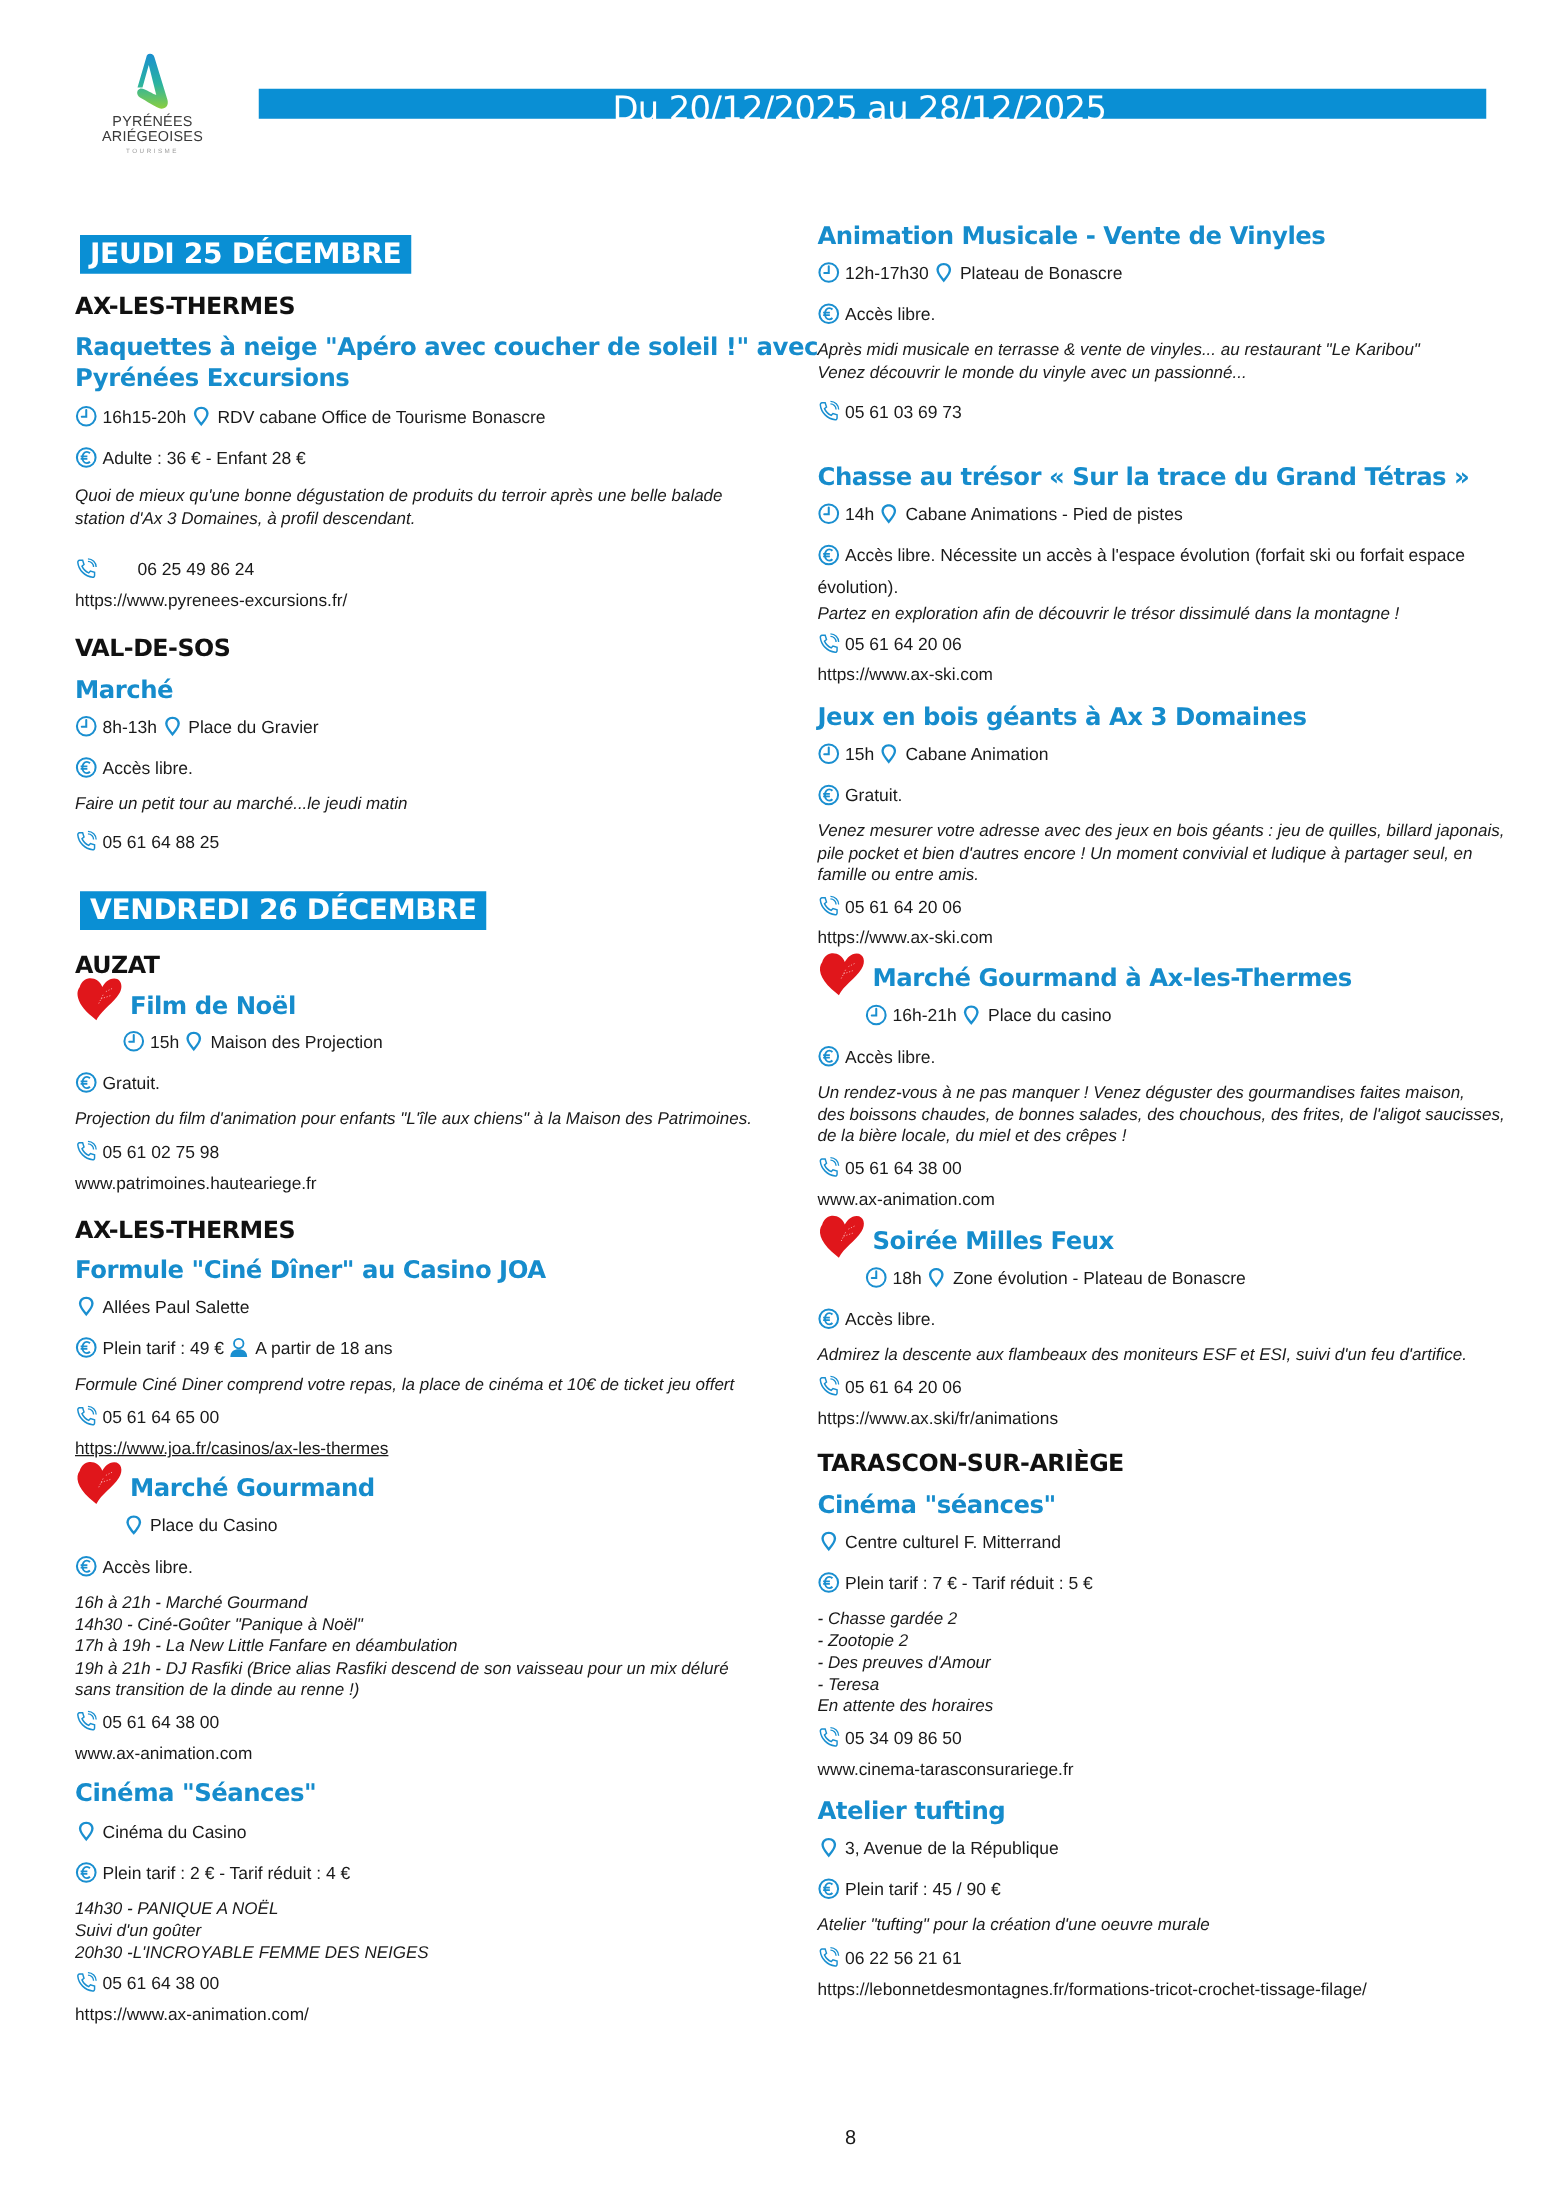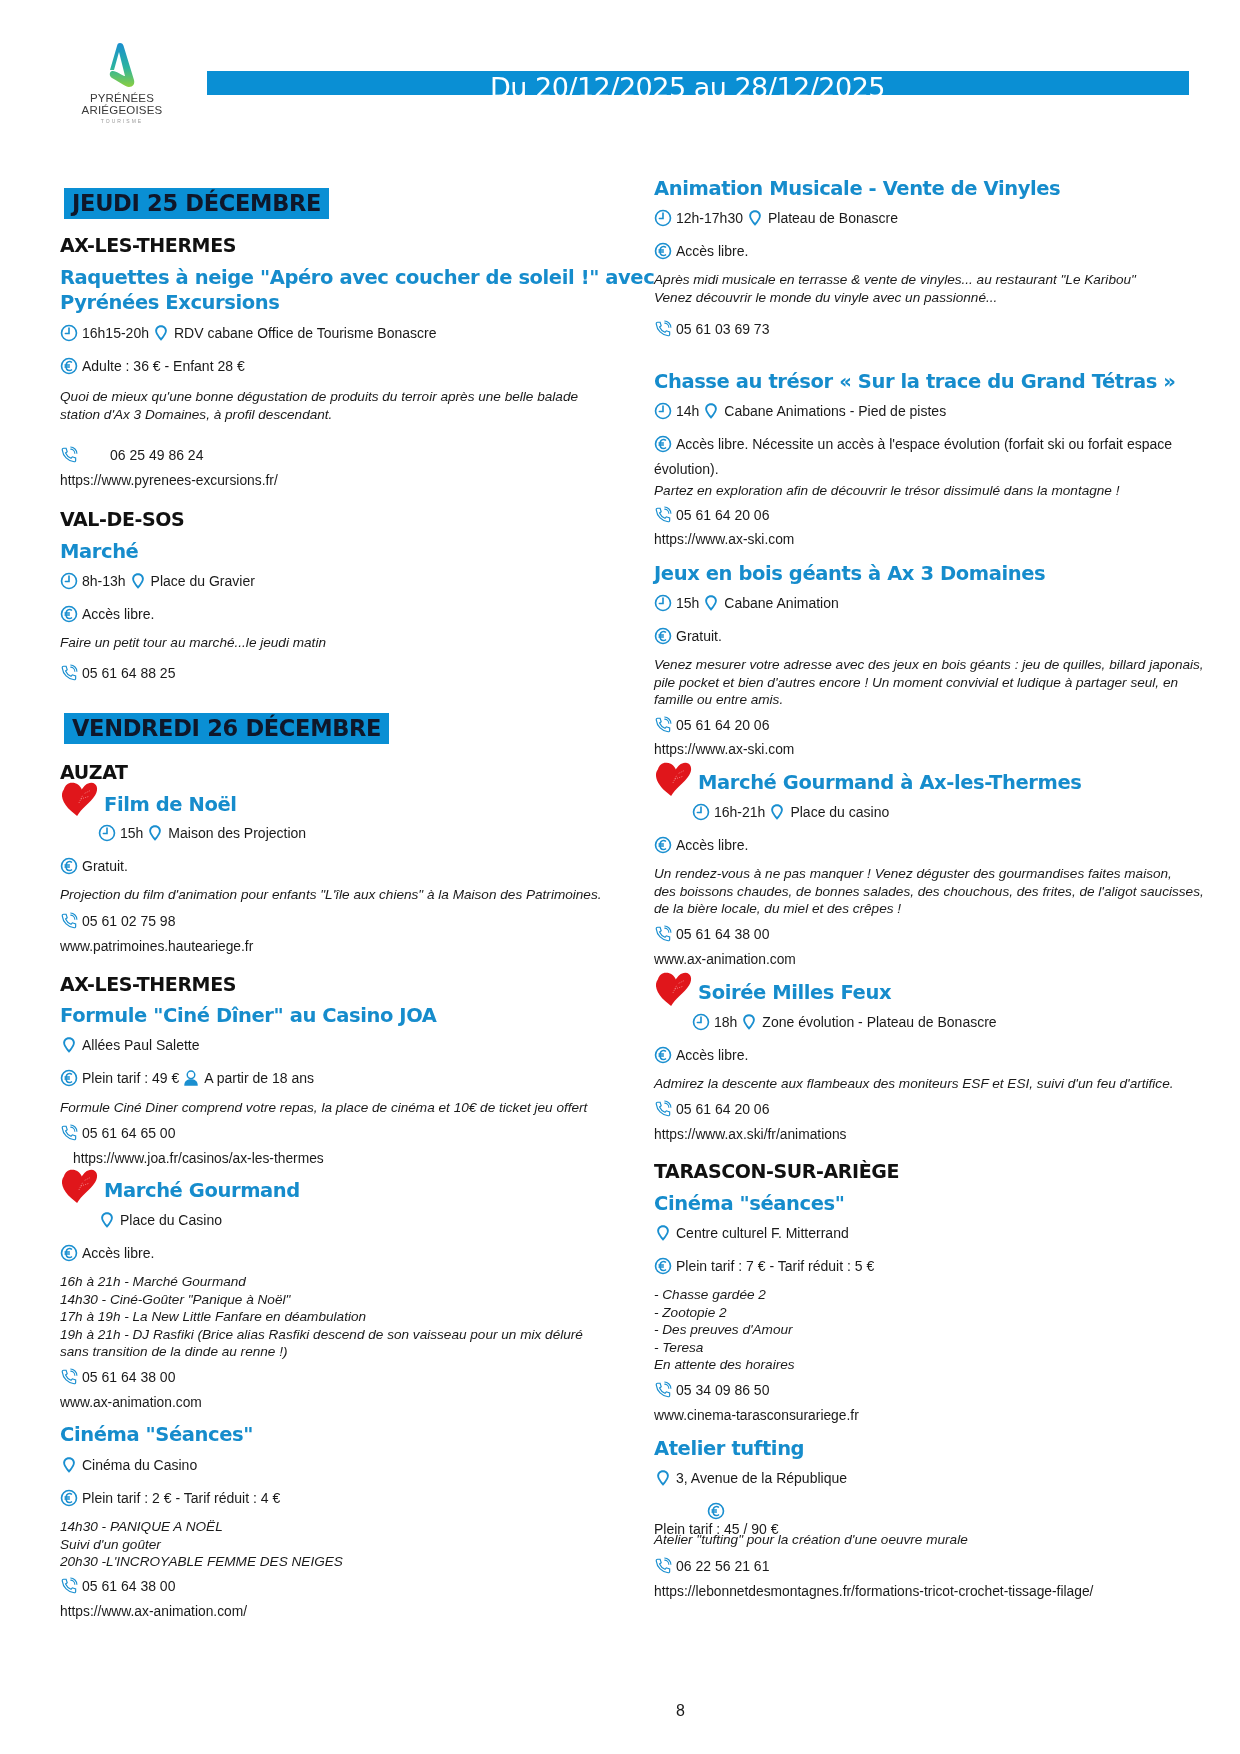--- a/index.html
+++ b/index.html
@@ -7,21 +7,21 @@
   body { position: relative; font-family: "DejaVu Sans", sans-serif; color: #1a1a1a; overflow: hidden; }
 
   .logo { position: absolute; left: 74px; top: 40px; width: 96px; height: 100px; text-align: center; }
   .logo svg { display: block; margin: 0 auto; }
   .logo .l1, .logo .l2 { font-family: "Liberation Sans", sans-serif; font-size: 11.5px; line-height: 12px; color: #3a3a3a; letter-spacing: 0.2px; }
   .logo .l3 { font-family: "Liberation Sans", sans-serif; font-size: 5px; color: #999; letter-spacing: 2px; margin-top: 2px; }
 
   .date-bar { position: absolute; left: 207px; top: 71px; width: 982px; height: 24px; background: #0a8fd4; }
   .date-bar span { position: absolute; left: 283px; top: 1px; font-family: "DejaVu Sans", sans-serif; font-size: 27px; color: #ffffff; letter-spacing: -0.5px; font-weight: normal; }
 
-  .day-banner { position: absolute; background: #0a8fd4; color: #0f172a; font-family: "DejaVu Sans", sans-serif; font-weight: bold; font-size: 22.5px; line-height: 31px; height: 31px; padding: 0 8px; letter-spacing: -0.3px; white-space: nowrap; }
+  .day-banner { position: absolute; background: #0a8fd4; color: #ffffff; font-family: "DejaVu Sans", sans-serif; font-weight: bold; font-size: 22.5px; line-height: 31px; height: 31px; padding: 0 8px; letter-spacing: -0.3px; white-space: nowrap; }
 
   .city { position: absolute; font-family: "DejaVu Sans", sans-serif; font-weight: bold; font-size: 19px; letter-spacing: -0.4px; color: #111; white-space: nowrap; }
 
   .ev-title { position: absolute; font-family: "DejaVu Sans", sans-serif; font-weight: bold; font-size: 19.5px; line-height: 25px; color: #168ccc; letter-spacing: -0.4px; }
 
   .info { position: absolute; font-family: "Liberation Sans", sans-serif; font-size: 14px; line-height: 18px; color: #1a1a1a; white-space: nowrap; display: flex; align-items: center; }
   .info .ic { display: inline-flex; width: 18px; height: 18px; margin-right: 4px; flex-shrink: 0; vertical-align: middle; }
   .info .txt { margin-right: 3px; }
 
   .desc { position: absolute; font-family: "Liberation Sans", sans-serif; font-style: italic; font-size: 13.6px; line-height: 17.5px; color: #1a1a1a; }
@@ -205,21 +205,21 @@
 </div>
 <div class="desc" style="left:60px;top:1099px;">
   <div>Formule Ciné Diner comprend votre repas, la place de cinéma et 10€ de ticket jeu offert</div>
 </div>
 <div class="info" style="left:60px;top:1124px;">
   <svg class="ic">
       <use href="#i-phone"></use>
     </svg>
   <span class="txt">05 61 64 65 00</span>
 </div>
-<div class="url" style="left:73px;top:1151px;">https://www.joa.fr/casinos/ax-les-thermes</div>
+<div class="url" style="left:60px;top:1151px;text-decoration:underline;">https://www.joa.fr/casinos/ax-les-thermes</div>
 
 <svg class="heart" style="left:58px;top:1167px;">
     <use href="#i-heart"></use>
   </svg>
 <div class="ev-title" style="left:104px;top:1178px;">Marché Gourmand</div>
 <div class="info" style="left:98px;top:1211px;">
   <svg class="ic">
       <use href="#i-pin"></use>
     </svg>
   <span class="txt">Place du Casino</span>
@@ -454,21 +454,21 @@
 </div>
 <div class="url" style="left:654px;top:1408px;">www.cinema-tarasconsurariege.fr</div>
 
 <div class="ev-title" style="left:654px;top:1436px;">Atelier tufting</div>
 <div class="info" style="left:654px;top:1469px;">
   <svg class="ic">
       <use href="#i-pin"></use>
     </svg>
   <span class="txt">3, Avenue de la République</span>
 </div>
-<div class="info" style="left:654px;top:1502px;flex-direction:column;">
+<div class="info" style="left:654px;top:1502px;">
   <svg class="ic">
       <use href="#i-euro"></use>
     </svg>
   <span class="txt">Plein tarif : 45 / 90 €</span>
 </div>
 <div class="desc" style="left:654px;top:1531px;">
   <div>Atelier "tufting" pour la création d'une oeuvre murale</div>
 </div>
 <div class="info" style="left:654px;top:1557px;">
   <svg class="ic">

